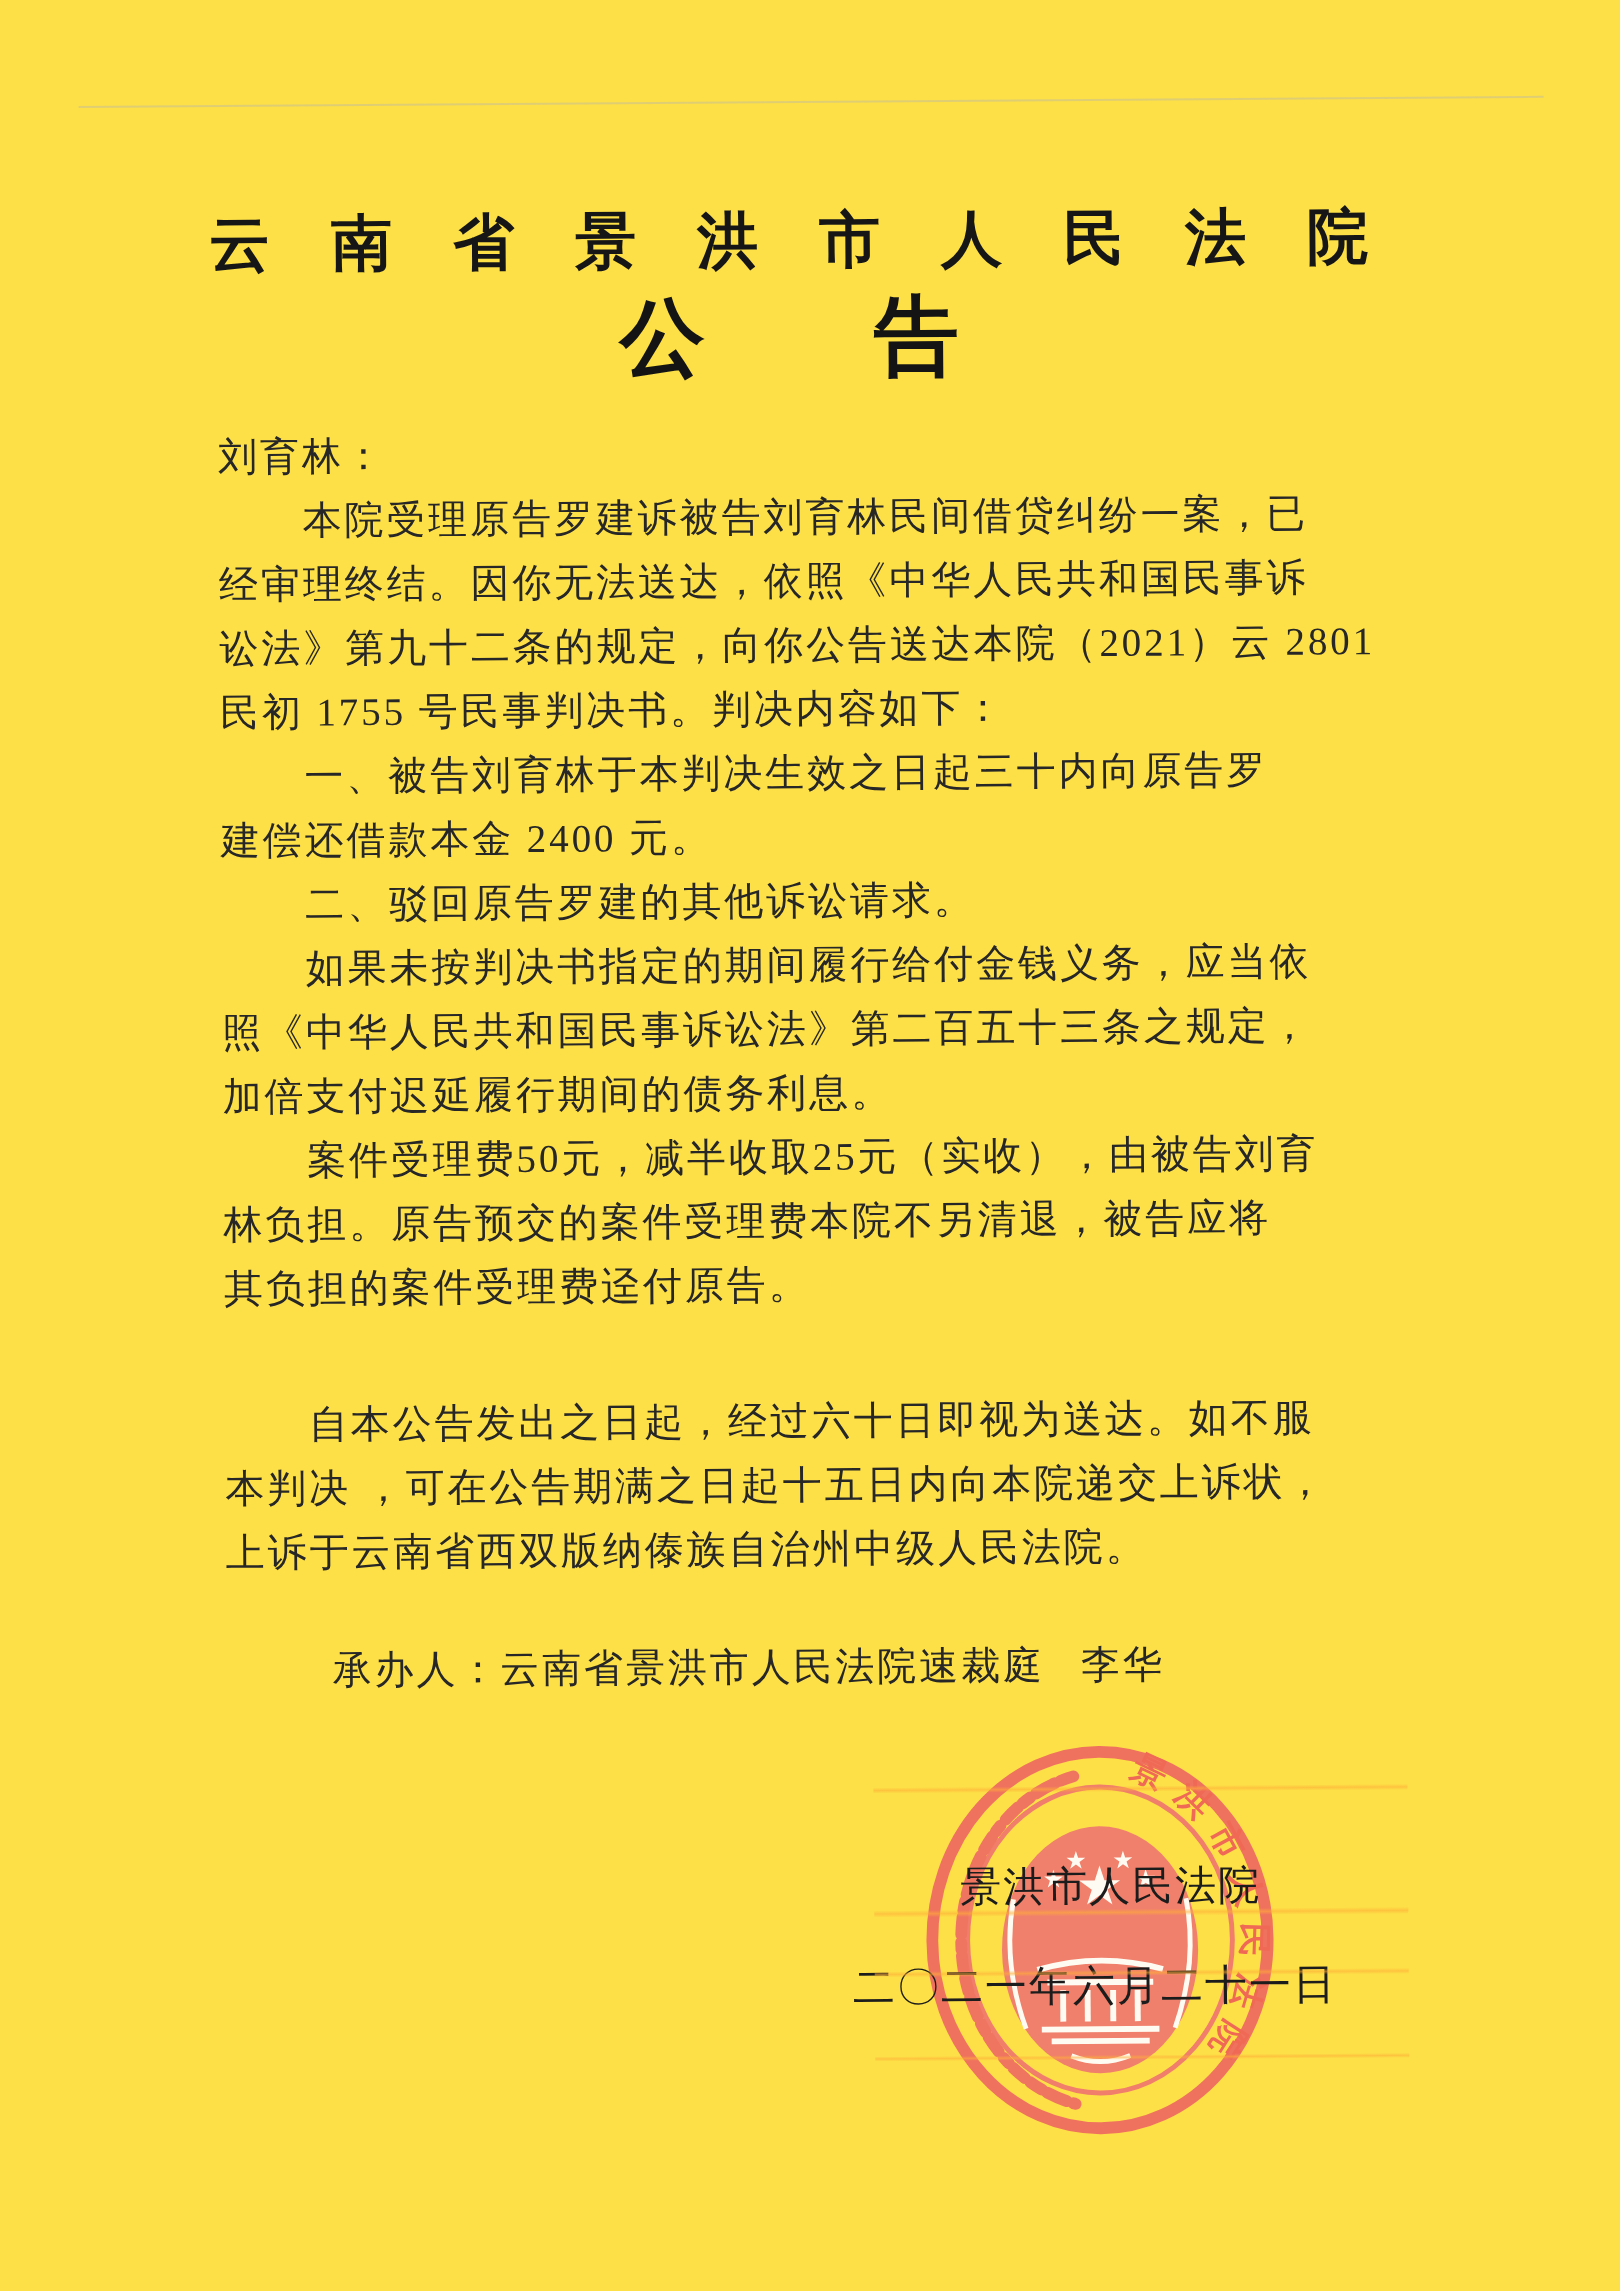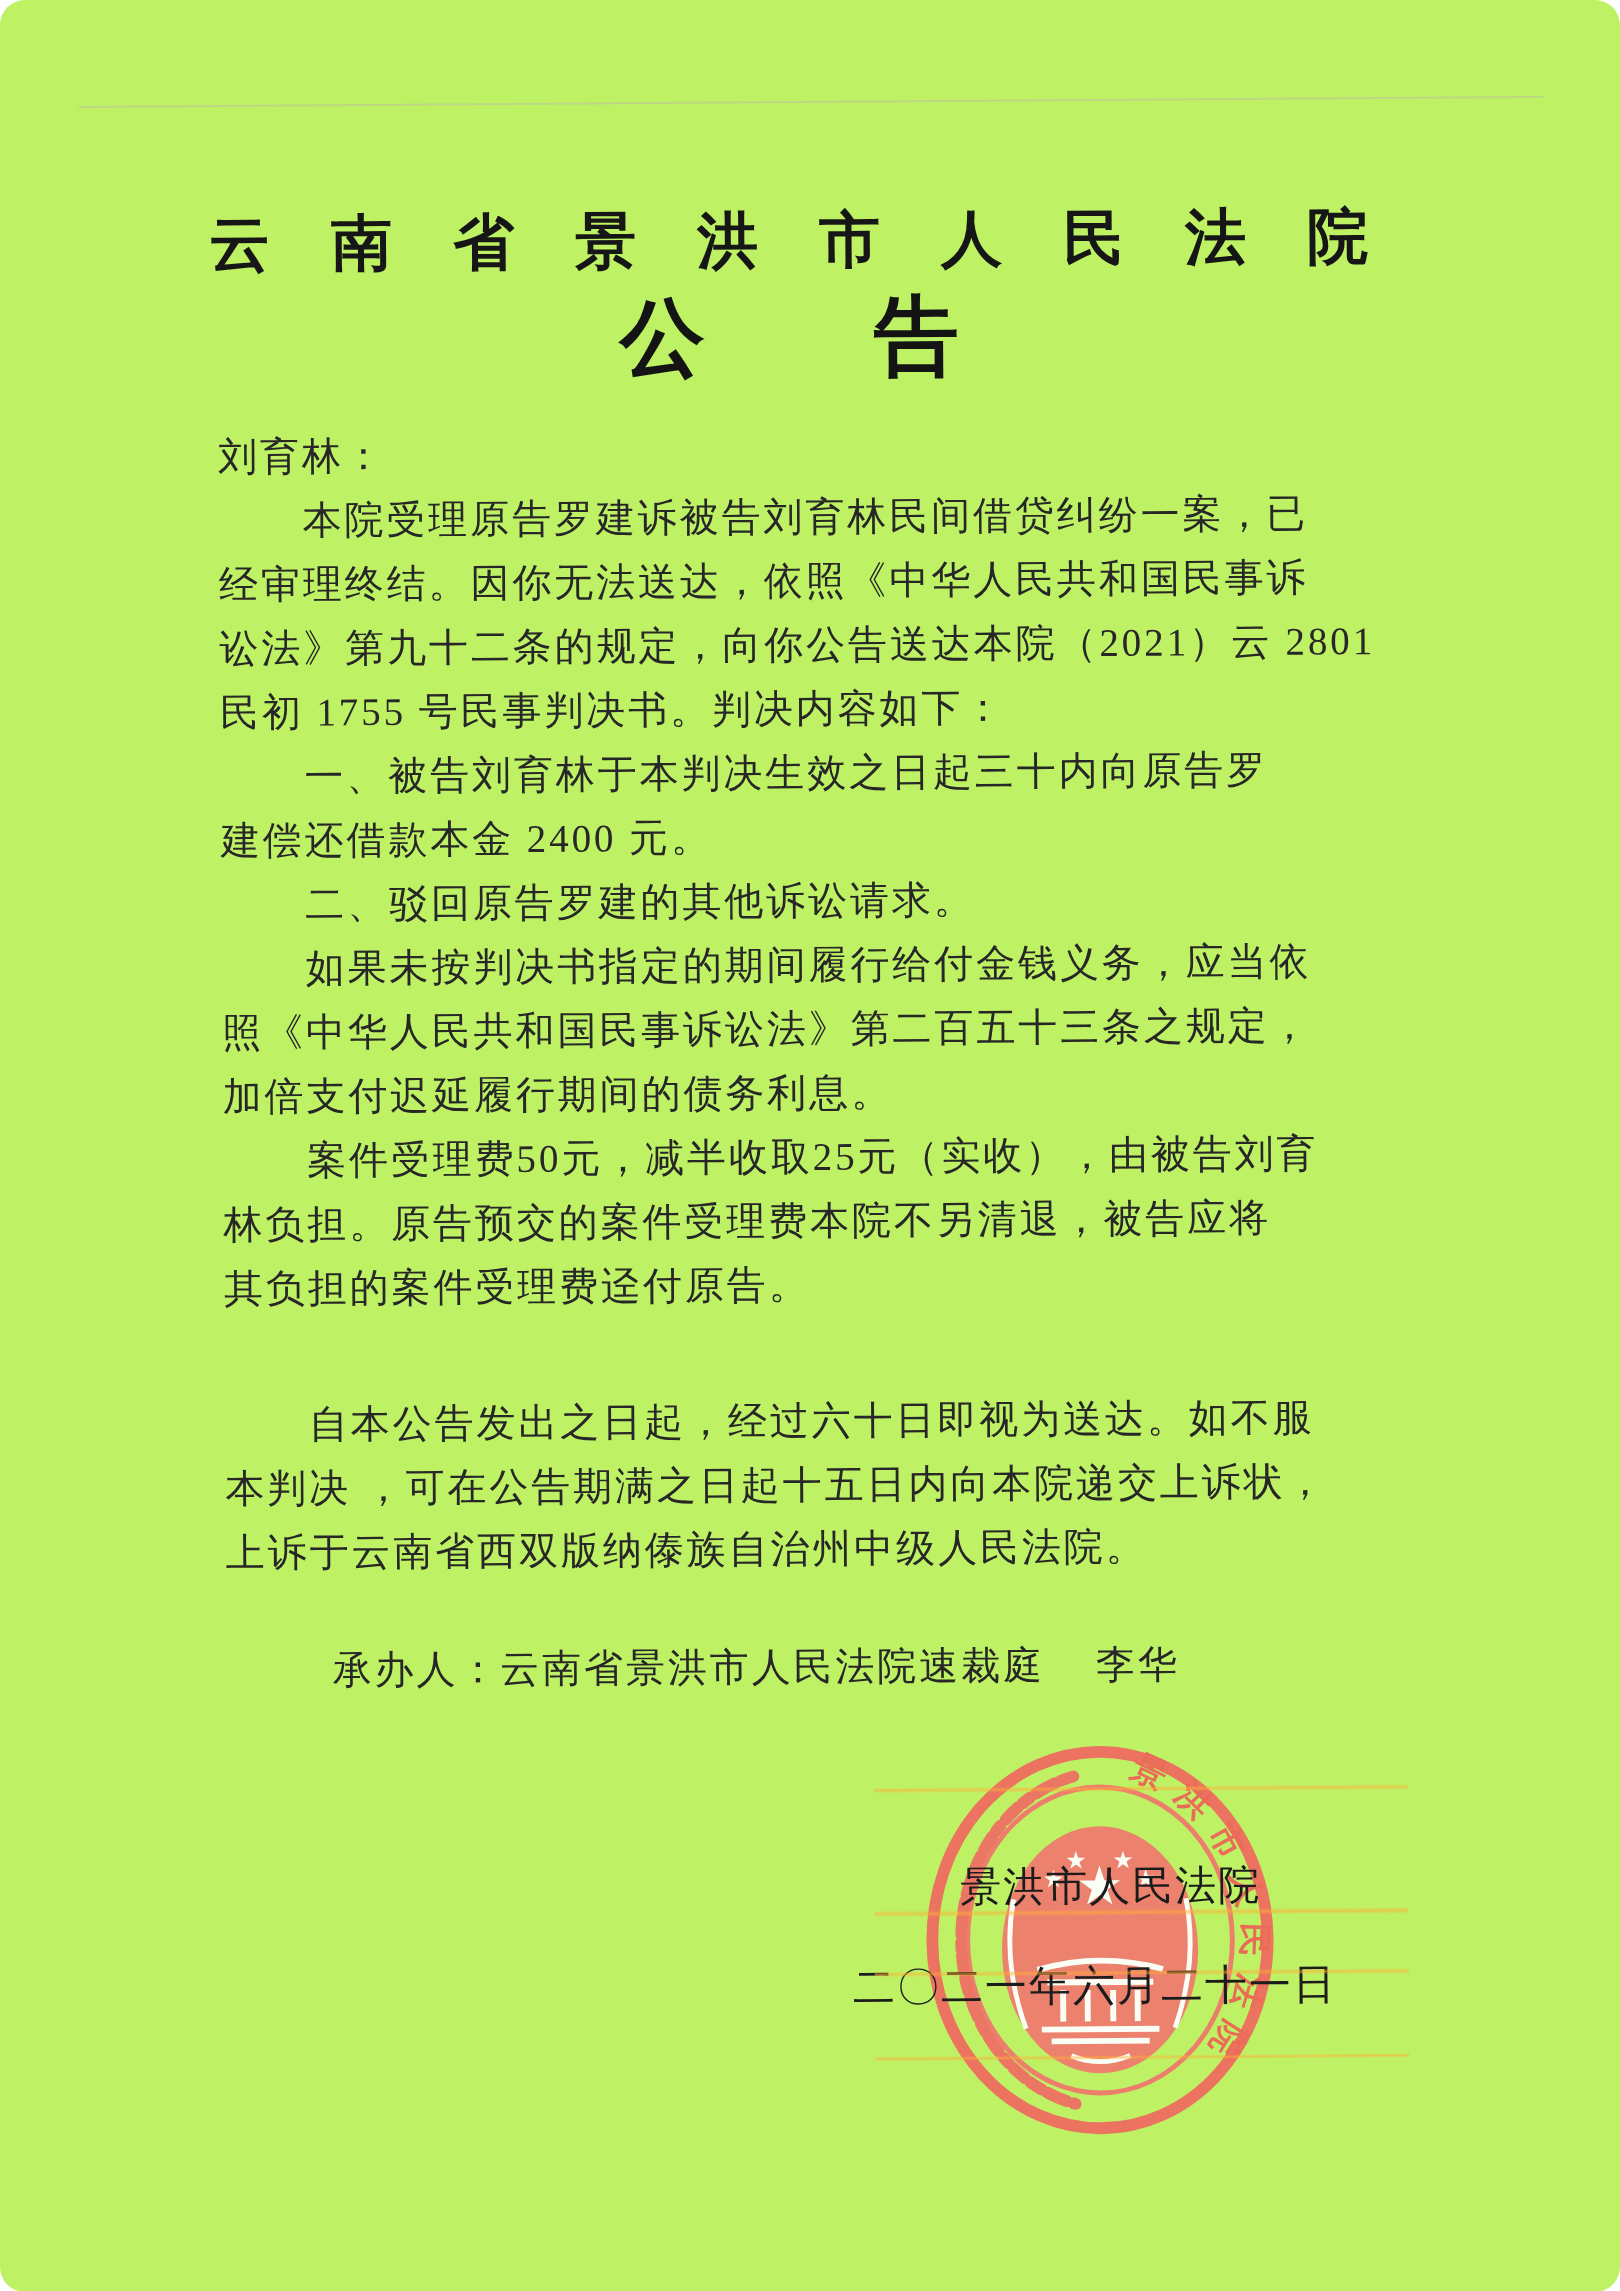--- a/index.html
+++ b/index.html
@@ -1,23 +1,22 @@
 <!DOCTYPE html>
 <html><head>
 <meta charset="utf-8">
 <style>
   html,body{margin:0;padding:0;background:#ffffff;}
   #page{
     position:relative;
     width:1620px;height:2292px;
-    background:#bef264;
+    background:#fde047;
     overflow:hidden;
     font-family:"Liberation Serif","DejaVu Serif",serif;
     color:#262626;
-    border-radius:25px;
   }
   #sheet{
     position:absolute;inset:0;
     transform:rotate(-0.4deg);
     transform-origin:804px 294px;
   }
   .court-title{
     position:absolute;left:147px;top:209px;width:1284px;
     text-align:center;
     font-family:"DejaVu Sans","Liberation Sans",sans-serif;
@@ -39,21 +38,21 @@
     position:absolute;left:217px;top:421px;width:1264px;
     font-size:39px;line-height:64px;letter-spacing:2.9px;
     color:#272727;
   }
   .line{white-space:pre;min-height:64px;}
   .line.indent{padding-left:84px;}
   .line.gap-top{margin-top:72px;}
   .handler-line{
     margin-top:54px;padding-left:106px;white-space:pre;
   }
-  .handler-name{display:inline-block;margin-left:51px;}
+  .handler-name{display:inline-block;margin-left:36px;}
   .seal{
     position:absolute;left:910px;top:1744px;width:357px;height:400px;
     opacity:0.93;
   }
   .footer-court{
     position:absolute;left:949px;top:1861px;
     font-size:41px;letter-spacing:2px;color:#1c1c1c;white-space:nowrap;
   }
   .footer-date{
     position:absolute;left:841px;top:1960px;

